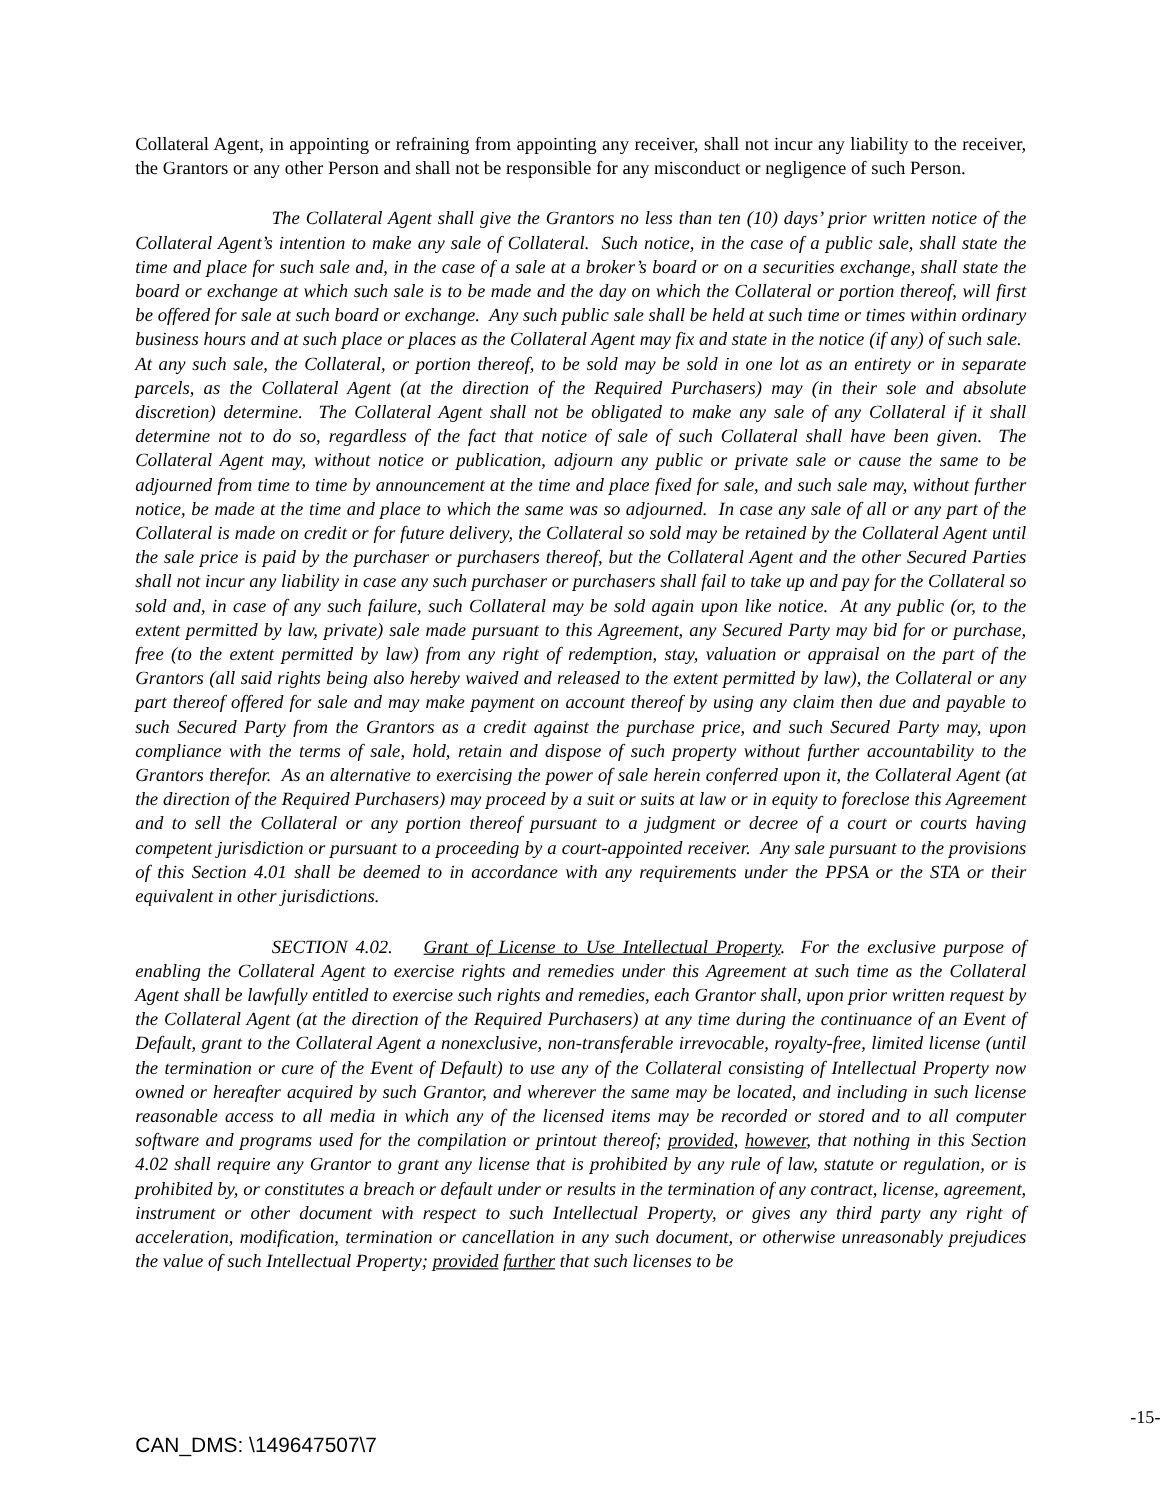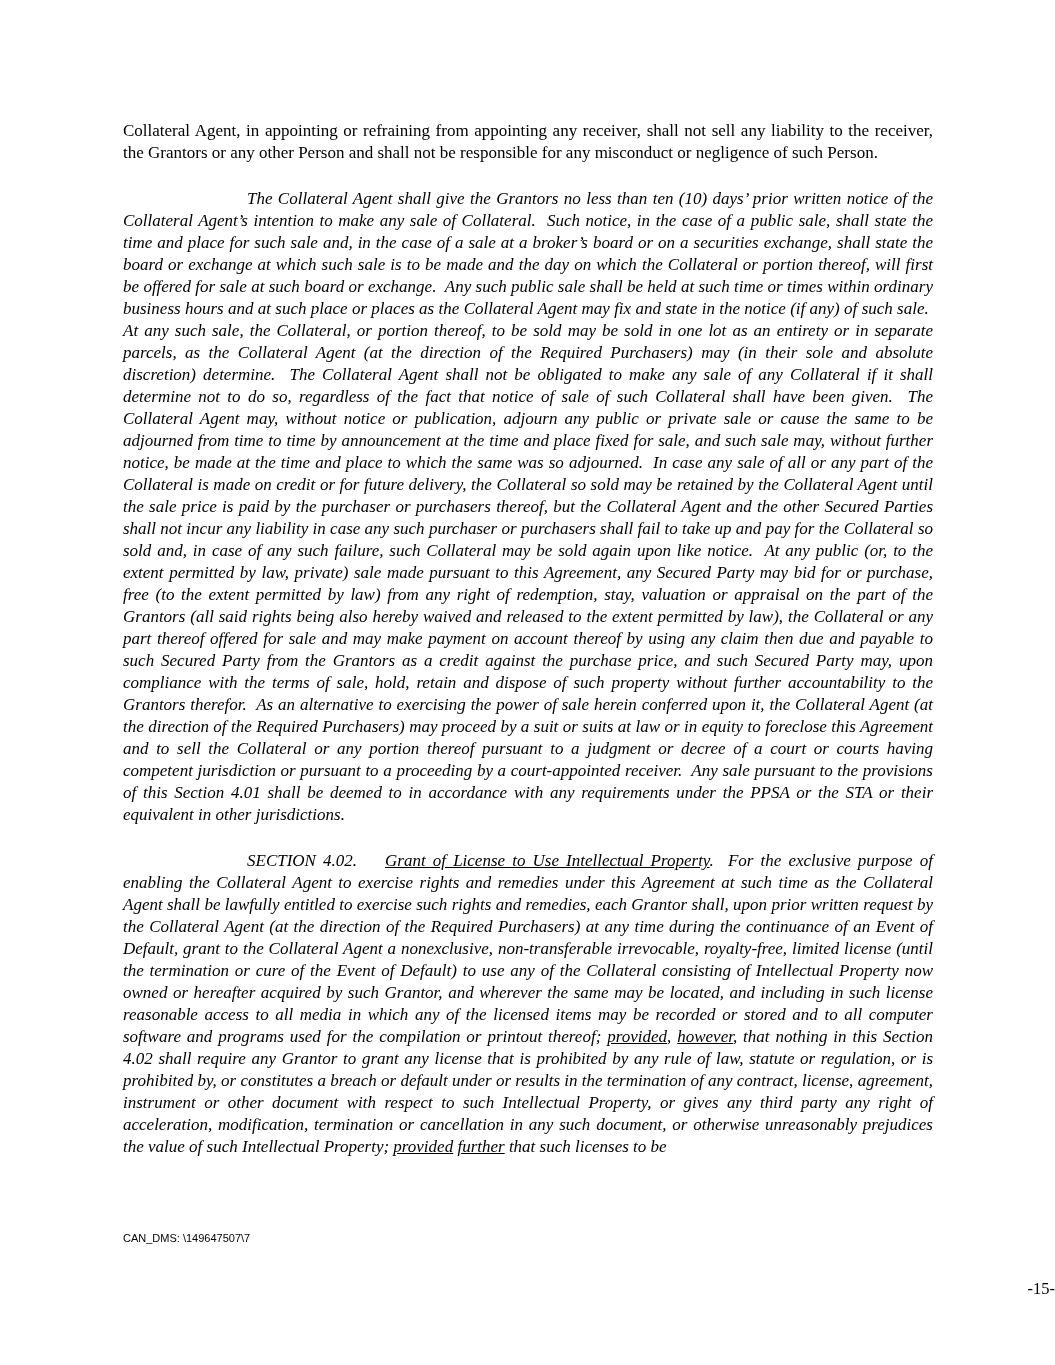--- a/index.html
+++ b/index.html
@@ -36,43 +36,43 @@
   .tab-gap {
     display: inline-block;
     width: 28px;
   }
   .u {
     text-decoration: underline;
   }
   .footer-doc-id {
     position: absolute;
     left: 123px;
-    top: 1232px;
+    top: 1304px;
     font-family: "Liberation Sans", sans-serif;
-    font-size: 11px;
+    font-size: 19px;
     color: #000000;
   }
   .footer-page-num {
     position: absolute;
     left: 0;
     top: 1279px;
     width: 1055px;
     text-align: right;
     font-family: "Liberation Serif", serif;
     font-size: 16.5px;
     color: #000000;
   }
 </style>
 </head>
 <body>
 
 <div class="page">
   <div class="content">
 
-    <p class="para">Collateral Agent, in appointing or refraining from appointing any receiver, shall not sell any liability to the receiver, the Grantors or any other Person and shall not be responsible for any misconduct or negligence of such Person.</p>
+    <p class="para">Collateral Agent, in appointing or refraining from appointing any receiver, shall not incur any liability to the receiver, the Grantors or any other Person and shall not be responsible for any misconduct or negligence of such Person.</p>
 
     <p class="para first-indent">The Collateral Agent shall give the Grantors no less than ten (10) days’ prior written notice of the Collateral Agent’s intention to make any sale of Collateral.&nbsp; Such notice, in the case of a public sale, shall state the time and place for such sale and, in the case of a sale at a broker’s board or on a securities exchange, shall state the board or exchange at which such sale is to be made and the day on which the Collateral or portion thereof, will first be offered for sale at such board or exchange.&nbsp; Any such public sale shall be held at such time or times within ordinary business hours and at such place or places as the Collateral Agent may fix and state in the notice (if any) of such sale.&nbsp; At any such sale, the Collateral, or portion thereof, to be sold may be sold in one lot as an entirety or in separate parcels, as the Collateral Agent (at the direction of the Required Purchasers) may (in their sole and absolute discretion) determine.&nbsp; The Collateral Agent shall not be obligated to make any sale of any Collateral if it shall determine not to do so, regardless of the fact that notice of sale of such Collateral shall have been given.&nbsp; The Collateral Agent may, without notice or publication, adjourn any public or private sale or cause the same to be adjourned from time to time by announcement at the time and place fixed for sale, and such sale may, without further notice, be made at the time and place to which the same was so adjourned.&nbsp; In case any sale of all or any part of the Collateral is made on credit or for future delivery, the Collateral so sold may be retained by the Collateral Agent until the sale price is paid by the purchaser or purchasers thereof, but the Collateral Agent and the other Secured Parties shall not incur any liability in case any such purchaser or purchasers shall fail to take up and pay for the Collateral so sold and, in case of any such failure, such Collateral may be sold again upon like notice.&nbsp; At any public (or, to the extent permitted by law, private) sale made pursuant to this Agreement, any Secured Party may bid for or purchase, free (to the extent permitted by law) from any right of redemption, stay, valuation or appraisal on the part of the Grantors (all said rights being also hereby waived and released to the extent permitted by law), the Collateral or any part thereof offered for sale and may make payment on account thereof by using any claim then due and payable to such Secured Party from the Grantors as a credit against the purchase price, and such Secured Party may, upon compliance with the terms of sale, hold, retain and dispose of such property without further accountability to the Grantors therefor.&nbsp; As an alternative to exercising the power of sale herein conferred upon it, the Collateral Agent (at the direction of the Required Purchasers) may proceed by a suit or suits at law or in equity to foreclose this Agreement and to sell the Collateral or any portion thereof pursuant to a judgment or decree of a court or courts having competent jurisdiction or pursuant to a proceeding by a court-appointed receiver.&nbsp; Any sale pursuant to the provisions of this Section 4.01 shall be deemed to in accordance with any requirements under the PPSA or the STA or their equivalent in other jurisdictions.</p>
 
     <p class="para first-indent"><span>SECTION 4.02.</span><span class="tab-gap"></span><span class="u">Grant of License to Use Intellectual Property</span><span>.&nbsp; For the exclusive purpose of enabling the Collateral Agent to exercise rights and remedies under this Agreement at such time as the Collateral Agent shall be lawfully entitled to exercise such rights and remedies, each Grantor shall, upon prior written request by the Collateral Agent (at the direction of the Required Purchasers) at any time during the continuance of an Event of Default, grant to the Collateral Agent a nonexclusive, non-transferable irrevocable, royalty-free, limited license (until the termination or cure of the Event of Default) to use any of the Collateral consisting of Intellectual Property now owned or hereafter acquired by such Grantor, and wherever the same may be located, and including in such license reasonable access to all media in which any of the licensed items may be recorded or stored and to all computer software and programs used for the compilation or printout thereof; </span><span class="u">provided</span><span>, </span><span class="u">however</span><span>, that nothing in this Section 4.02 shall require any Grantor to grant any license that is prohibited by any rule of law, statute or regulation, or is prohibited by, or constitutes a breach or default under or results in the termination of any contract, license, agreement, instrument or other document with respect to such Intellectual Property, or gives any third party any right of acceleration, modification, termination or cancellation in any such document, or otherwise unreasonably prejudices the value of such Intellectual Property; </span><span class="u">provided</span><span> </span><span class="u">further</span><span> that such licenses to be</span></p>
 
   </div>
 
   <div class="footer-doc-id">CAN_DMS: \149647507\7</div>
 
   <div class="footer-page-num">-15-</div>

